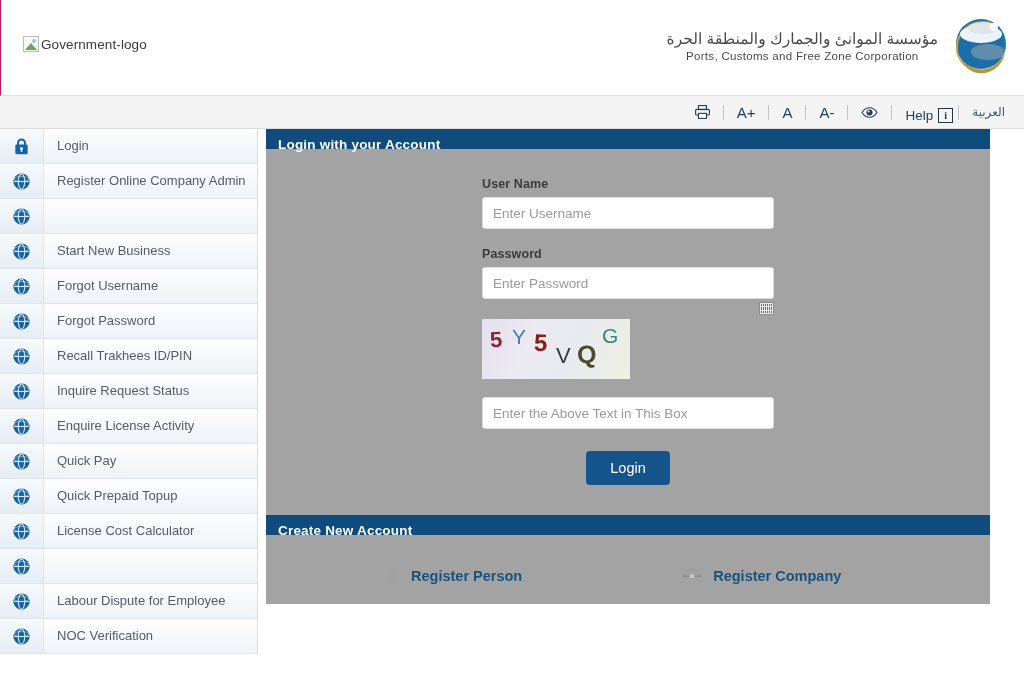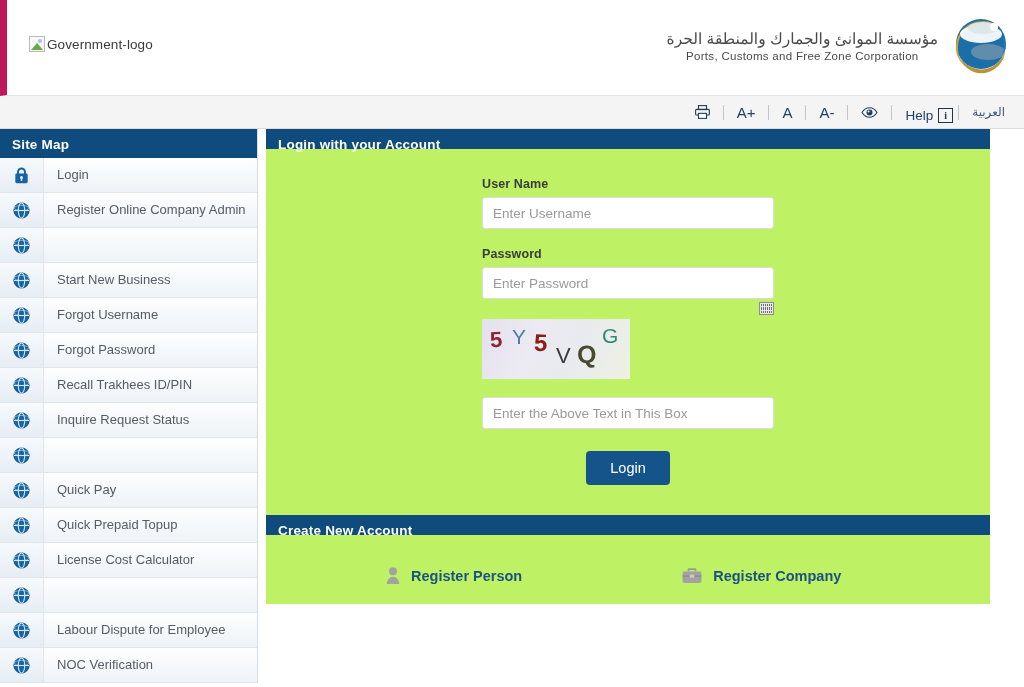--- a/index.html
+++ b/index.html
@@ -10,21 +10,21 @@
     background: #ffffff;
     font-family: "Liberation Sans", sans-serif;
   }
 
   
   .top-header {
     position: relative;
     height: 96px;
     background: #ffffff;
     border-bottom: 1px solid #e3e3e3;
-    border-left: 7px solid #be185d;
+    border-left: 1px solid #be185d;
   }
   .broken-img-wrap {
     position: absolute;
     left: 22px; top: 36px;
     display: flex; align-items: center;
     font-size: 13.5px; color: #3b3b3b;
     letter-spacing: .1px;
     white-space: nowrap;
   }
   .broken-img-icon {
@@ -143,21 +143,21 @@
   .main { flex: 1; padding: 0 34px 0 8px; }
   .panel { margin-bottom: 0; }
   .panel-header {
     background: #0f4b7c;
     color: #ffffff;
     font-size: 13.5px; font-weight: bold;
     padding: 8px 0 8px 12px;
     height: 20px;
     letter-spacing: .2px;
   }
-  .panel-body { background: #bef264; }
+  .panel-body { background: #a3a3a3; }
 
   .login-form {
     padding: 28px 0 0 0;
     display: flex; flex-direction: column; align-items: center;
   }
   .field-group { width: 292px; }
   .field-label {
     font-size: 12.5px; font-weight: bold; color: #3c3c3c;
     margin-bottom: 6px; letter-spacing: .1px;
   }
@@ -289,21 +289,20 @@
     <span class="info-badge">i</span>
   </div>
   <div class="tb-sep"></div>
 
   <div class="tb-item tb-ar">العربية</div>
 </div>
 
 <div class="page-body">
 
   <div class="sidebar">
-    <div class="sidebar-header">Site Map</div>
     <div id="sidebar-items">
         <div class="side-item">
           <div class="side-icon-cell">
             <svg class="icon-lock" viewBox="0 0 15 17">
               <path d="M4 7V5a3.5 3.5 0 0 1 7 0v2" fill="none" stroke="#1565a6" stroke-width="2"></path>
               <rect x="1.3" y="6.6" width="12.4" height="9.6" rx="1.4" fill="#1565a6"></rect>
               <circle cx="7.5" cy="10.4" r="1.5" fill="#e8f2fa"></circle>
               <rect x="6.8" y="10.8" width="1.4" height="3.2" fill="#e8f2fa"></rect>
             </svg>
           </div>
@@ -395,20 +394,21 @@
         <div class="side-item">
           <div class="side-icon-cell">
             <svg class="icon-globe" viewBox="0 0 17 17">
               <circle cx="8.5" cy="8.5" r="7.6" fill="#1565a6"></circle>
               <circle cx="8.5" cy="8.5" r="7.6" fill="none" stroke="#0d4b80" stroke-width="1"></circle>
               <ellipse cx="8.5" cy="8.5" rx="3.2" ry="7.6" fill="none" stroke="#cfe6f5" stroke-width="1.1"></ellipse>
               <line x1="1" y1="8.5" x2="16" y2="8.5" stroke="#cfe6f5" stroke-width="1.1"></line>
               <ellipse cx="8.5" cy="6" rx="7.2" ry="2.6" fill="none" stroke="#dfeefa" stroke-width=".7" opacity=".7"></ellipse>
             </svg>
           </div>
+          <div class="side-label">Enquire License Activity</div>
         </div>
         <div class="side-item">
           <div class="side-icon-cell">
             <svg class="icon-globe" viewBox="0 0 17 17">
               <circle cx="8.5" cy="8.5" r="7.6" fill="#1565a6"></circle>
               <circle cx="8.5" cy="8.5" r="7.6" fill="none" stroke="#0d4b80" stroke-width="1"></circle>
               <ellipse cx="8.5" cy="8.5" rx="3.2" ry="7.6" fill="none" stroke="#cfe6f5" stroke-width="1.1"></ellipse>
               <line x1="1" y1="8.5" x2="16" y2="8.5" stroke="#cfe6f5" stroke-width="1.1"></line>
               <ellipse cx="8.5" cy="6" rx="7.2" ry="2.6" fill="none" stroke="#dfeefa" stroke-width=".7" opacity=".7"></ellipse>
             </svg>

